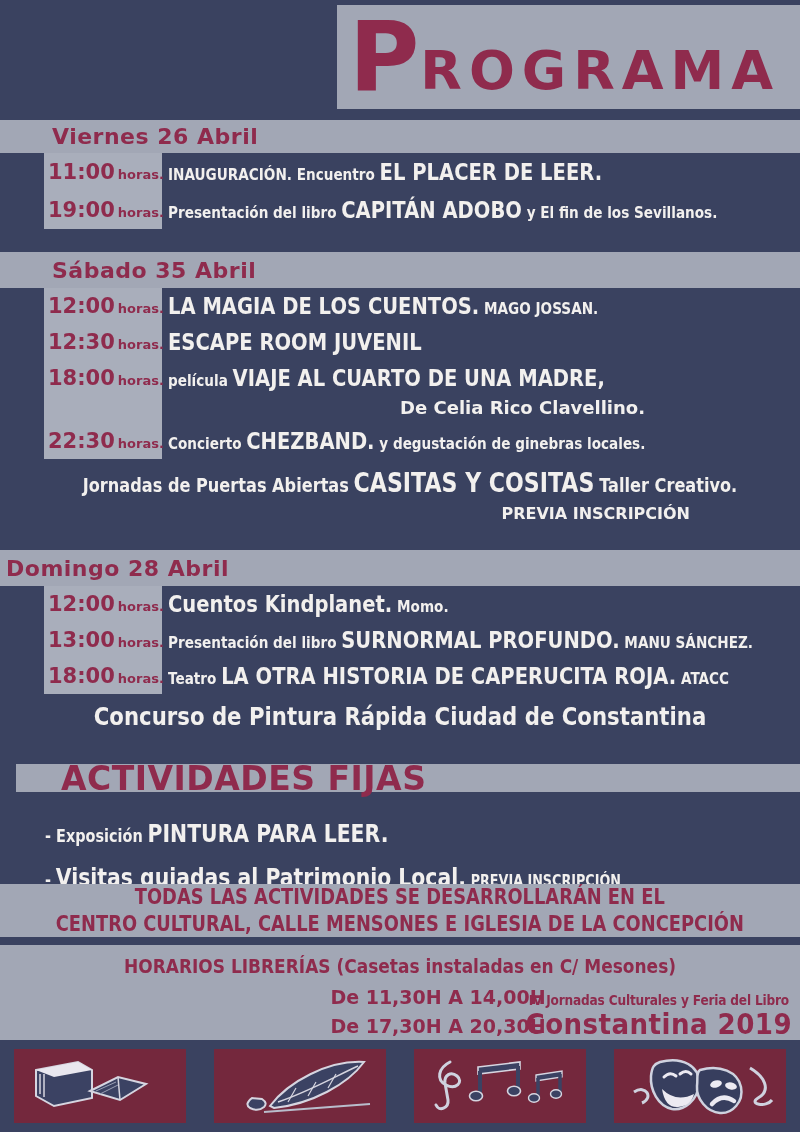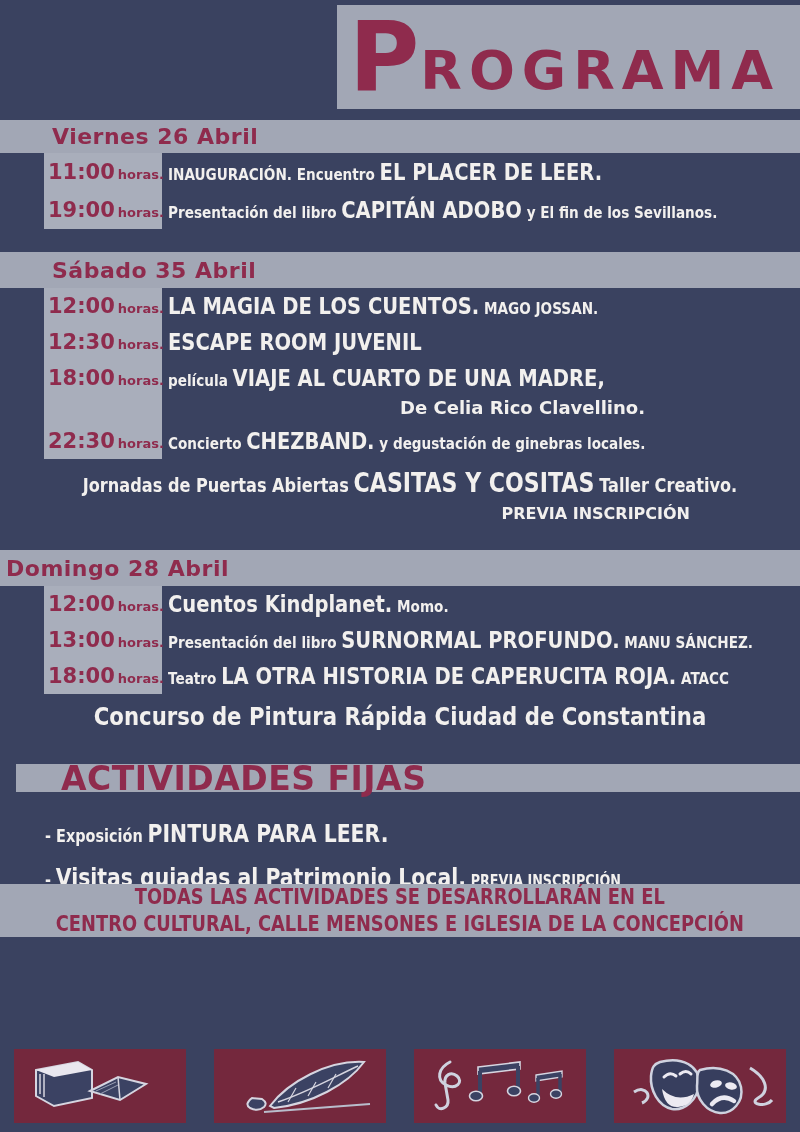--- a/index.html
+++ b/index.html
@@ -179,20 +179,31 @@
     <div class="f-row">
       <div class="f-inner"><span class="f-pre">-</span> <span class="f-main">Visitas guiadas al Patrimonio Local.</span> <span class="f-post">PREVIA INSCRIPCIÓN</span></div>
     </div>
   </div>
 
   <div class="band venue">
     <div class="venue-line">TODAS LAS ACTIVIDADES SE DESARROLLARÁN EN EL</div>
     <div class="venue-line">CENTRO CULTURAL, CALLE MENSONES E IGLESIA DE LA CONCEPCIÓN</div>
   </div>
 
+  <div class="band horarios">
+    <div class="h-title">HORARIOS LIBRERÍAS (Casetas instaladas en C/ Mesones)</div>
+    <div class="h-times">
+      <div>De 11,30H A 14,00H</div>
+      <div>De 17,30H A 20,30H</div>
+    </div>
+    <div class="brand">
+      <div class="brand1">IV Jornadas Culturales y Feria del Libro</div>
+      <div class="brand2">Constantina 2019</div>
+    </div>
+  </div>
 
   <div class="footer">
     <div class="panel">
       <span>
         <svg width="152" height="64" viewBox="0 0 152 64">
           <path d="M12 16 L54 8 L68 16 L68 44 L30 52 L12 42 Z" fill="#3b4263" stroke="#d6d5e0" stroke-width="2"></path>
           <path d="M12 16 L54 8 L68 16 L30 23 Z" fill="#e9e7ef"></path>
           <path d="M16 20 L16 40 M20 20 L20 43" stroke="#d6d5e0" stroke-width="1.5" fill="none"></path>
           <path d="M66 37 L94 23 L122 30 L96 46 Z" fill="#3b4263" stroke="#d6d5e0" stroke-width="2"></path>
           <path d="M94 23 L96 46" stroke="#d6d5e0" stroke-width="1.5"></path>

